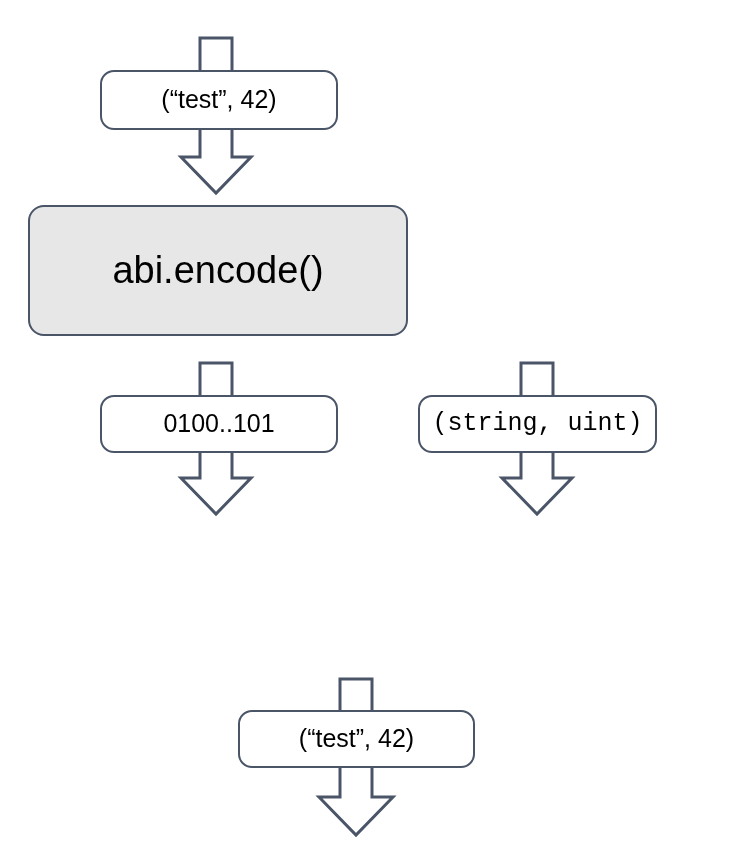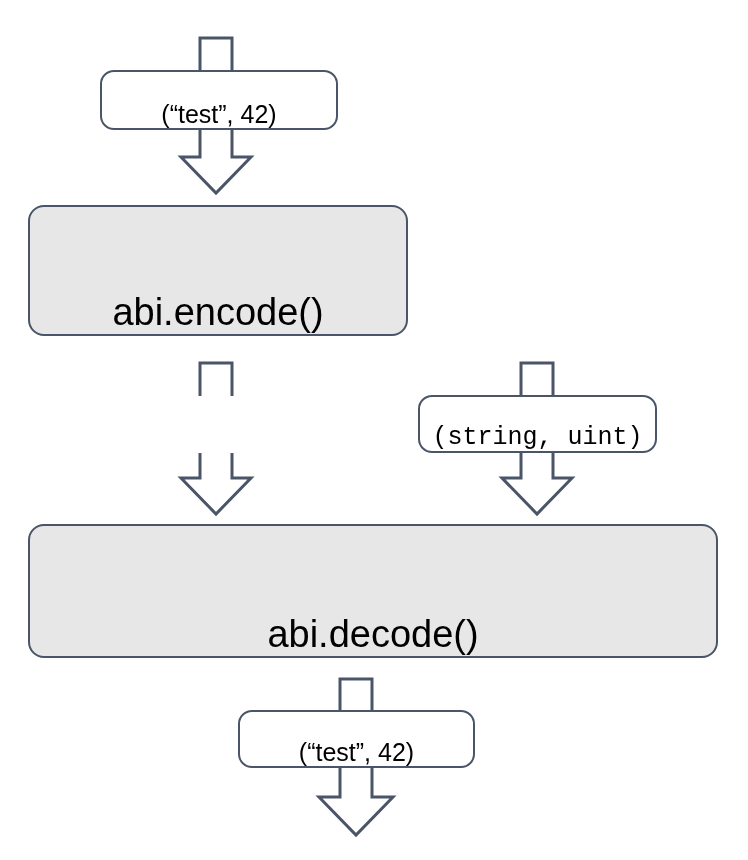--- a/index.html
+++ b/index.html
@@ -19,21 +19,21 @@
     position: absolute;
     left: 0;
     top: 0;
     width: 748px;
     height: 860px;
   }
   .node-box {
     position: absolute;
     box-sizing: border-box;
     display: flex;
-    align-items: flex-end;
+    align-items: center;
     justify-content: center;
     border: 2px solid #4a5568;
     color: #000000;
     text-align: center;
     line-height: 1.1;
     white-space: nowrap;
   }
   .data-box {
     background: #ffffff;
     border-radius: 14px;
@@ -73,26 +73,26 @@
   </svg>
 
   <div class="node-box data-box" style="left:100px; top:70px; width:238px; height:60px;">
     <span>(“test”, 42)</span>
   </div>
 
   <div class="node-box process-box" style="left:28px; top:205px; width:380px; height:131px;">
     <span>abi.encode()</span>
   </div>
 
+  <div class="node-box data-box" style="left:100px; top:395px; width:238px; height:58px;">
+    <span>0100..101</span>
+  </div>
 
   <div class="node-box data-box" style="left:418px; top:395px; width:239px; height:58px;font-family:Liberation Mono, monospace;">
     <span>(string, uint)</span>
   </div>
 
-  <div class="node-box process-box" style="left:28px; top:524px; width:690px; height:134px;">
-    <span>abi.decode()</span>
-  </div>
 
   <div class="node-box data-box" style="left:238px; top:710px; width:237px; height:58px;">
     <span>(“test”, 42)</span>
   </div>
 
 </div>
 
 </body></html>

